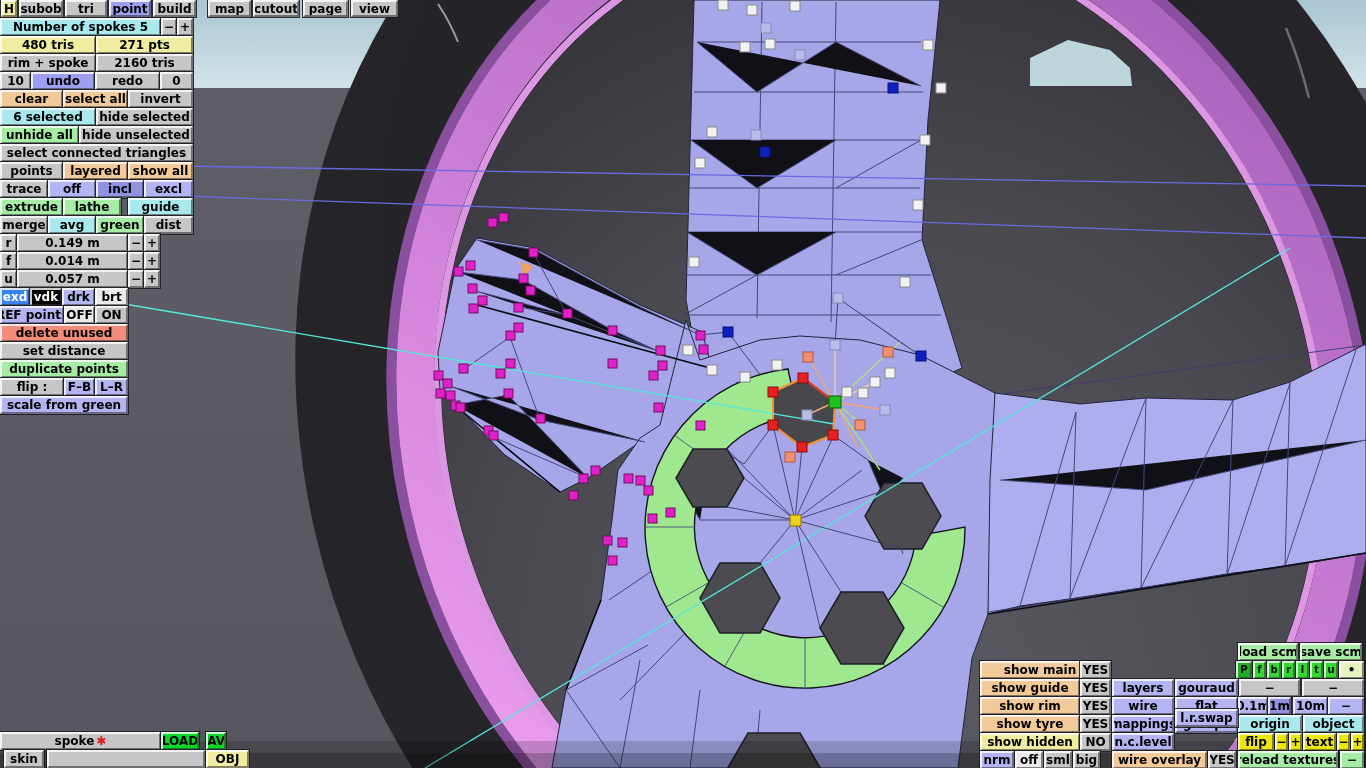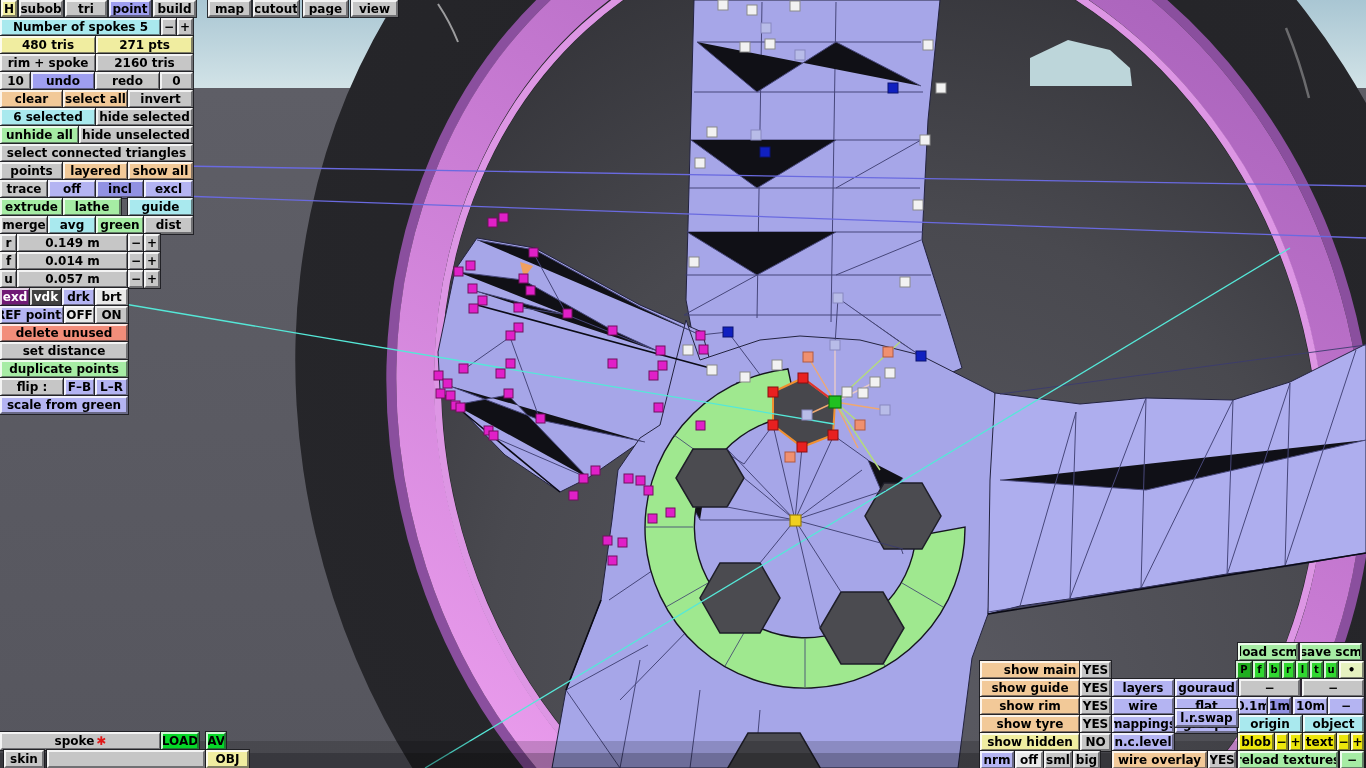--- a/index.html
+++ b/index.html
@@ -7,21 +7,21 @@
   #vp{position:absolute;left:0;top:0;z-index:0}
   .b{position:absolute;z-index:2;box-sizing:border-box;height:18px;display:flex;align-items:center;justify-content:center;
      font:700 12px/1 "DejaVu Sans","Liberation Sans",sans-serif;color:#000;white-space:nowrap;overflow:hidden;
      border-top:2px solid rgba(255,255,255,.8);border-left:2px solid rgba(255,255,255,.8);
      border-bottom:2px solid rgba(55,55,60,.6);border-right:2px solid rgba(55,55,60,.6);
      outline:1px solid rgba(28,28,32,.9)}
   .sm{font-size:10px}
   .gy{background:#c6c6c6}.yl{background:#f0eda0}.cy{background:#a9e9ee}.pu{background:#9e9ef0}
   .lv{background:#b4b4f2}.lv2{background:#9191e2}.tn{background:#f2c998}.gn{background:#a6ecA4}
   .bg{background:#05d828}.sa{background:#f28d7a}.wh{background:#e9e9e9}
-  .bk{background:#701a75;color:#fff}.nv{background:#404040;color:#fff}
+  .bk{background:#3b82f6;color:#fff}.nv{background:#000000;color:#fff}
   .dg{background:#1fae1f}.g2{background:#30d830}.pg{background:#e6f2c0}.by{background:#ece60a}
   .star{color:#e01818;margin-left:2px}
 </style>
 </head>
 <body>
 
 <svg id="vp" width="1366" height="768" viewBox="0 0 1366 768">
   <defs>
     <linearGradient id="sky" x1="0" y1="0" x2="0" y2="1">
       <stop offset="0" stop-color="#a9c6d3"></stop>
@@ -344,21 +344,21 @@
 <div class="b gy" style="left:1080px;top:715px;width:31px">YES</div>
 <div class="b lv" style="left:1112px;top:715px;width:62px">mappings</div>
 <div class="b lv" style="left:1175px;top:715px;width:63px">groups</div>
 <div class="b cy" style="left:1238px;top:715px;width:64px">origin</div>
 <div class="b cy" style="left:1303px;top:715px;width:61px">object</div>
 
 <div class="b yl" style="left:980px;top:733px;width:100px">show hidden</div>
 <div class="b gy" style="left:1080px;top:733px;width:31px">NO</div>
 <div class="b lv" style="left:1112px;top:733px;width:62px">n.c.level</div>
 <div class="b lv" style="left:1175px;top:709px;width:63px">l.r.swap</div>
-<div class="b by" style="left:1238px;top:733px;width:36px">blob</div>
+<div class="b by" style="left:1238px;top:733px;width:36px">flip</div>
 <div class="b by" style="left:1275px;top:733px;width:13px">−</div>
 <div class="b by" style="left:1289px;top:733px;width:13px">+</div>
 <div class="b by" style="left:1303px;top:733px;width:33px">text</div>
 <div class="b by" style="left:1337px;top:733px;width:13px">−</div>
 <div class="b by" style="left:1351px;top:733px;width:13px">+</div>
 
 <div class="b lv" style="left:980px;top:751px;width:34px">nrm</div>
 <div class="b wh" style="left:1015px;top:751px;width:28px">off</div>
 <div class="b gy" style="left:1044px;top:751px;width:28px">sml</div>
 <div class="b gy" style="left:1073px;top:751px;width:27px">big</div>

